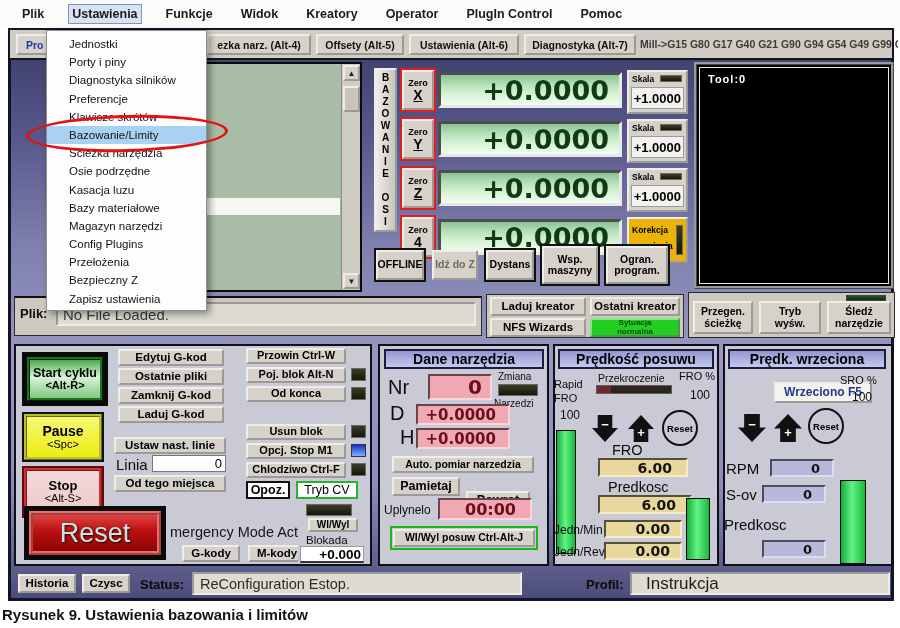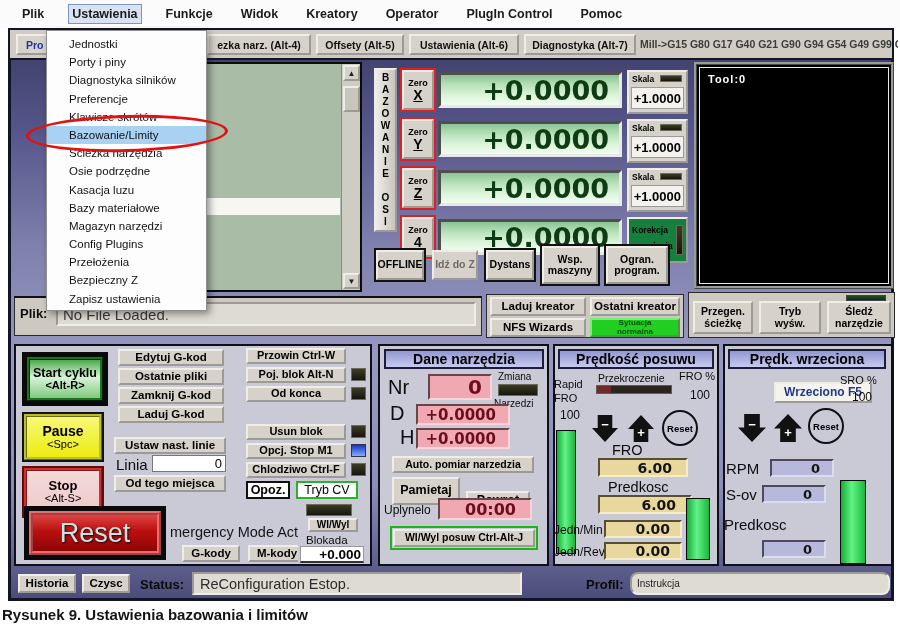--- a/index.html
+++ b/index.html
@@ -122,21 +122,21 @@
     <span class="abs" style="left:3px;top:2px;font-size:8.5px;font-weight:700;">Skala</span>
     <span class="abs led" style="left:31px;top:3px;width:22px;height:7px;"></span>
     <div class="abs" style="left:2px;top:15px;width:53px;height:22px;background:#f4f2ee;border:1px solid #9a9a9a;font-size:13px;font-weight:700;display:flex;align-items:center;justify-content:flex-end;padding-right:2px;">+1.0000</div>
   </div>
 
   <div class="abs zero-btn" style="left:402px;top:217px;width:32px;height:40px;">
     <span class="zero-top">Zero</span>
     <span class="zero-axis">4</span>
   </div>
   <div class="abs dro green" style="left:438px;top:219px;width:184px;height:36px;font-size:27px;padding-right:10px;">+0.0000</div>
-  <div class="abs" style="left:627px;top:217px;width:61px;height:46px;background:#15803d;border:2px outset #efede8;">
+  <div class="abs" style="left:627px;top:217px;width:61px;height:46px;background:#eab308;border:2px outset #efede8;">
     <span class="abs" style="left:3px;top:6px;font-size:8.5px;font-weight:700;">Korekcja</span>
     <span class="abs" style="left:3px;top:22px;font-size:8.5px;font-weight:700;">promienia</span>
     <span class="abs led" style="left:47px;top:6px;width:7px;height:30px;"></span>
   </div>
 
   <div class="abs btn bframe" style="left:376px;top:250px;width:48px;height:30px;font-size:10.5px;">OFFLINE</div>
   <div class="abs btn" style="left:432px;top:250px;width:46px;height:30px;font-size:10.5px;color:#6e6a60;">Idź do Z</div>
   <div class="abs btn bframe" style="left:486px;top:250px;width:48px;height:30px;font-size:10.5px;">Dystans</div>
   <div class="abs btn bframe" style="left:542px;top:246px;width:56px;height:38px;font-size:10.5px;">
     <span>Wsp.</span>
@@ -239,21 +239,21 @@
   <span class="abs lbl" style="left:388px;top:376px;font-size:20px;">Nr</span>
   <div class="abs dro pink" style="left:428px;top:374px;width:64px;height:26px;font-size:20px;padding-right:8px;">0</div>
   <span class="abs lbl" style="left:498px;top:371px;font-size:10px;">Zmiana</span>
   <div class="abs led" style="left:498px;top:384px;width:40px;height:12px;"></div>
   <span class="abs lbl" style="left:494px;top:398px;font-size:10px;">Narzedzi</span>
   <span class="abs lbl" style="left:390px;top:402px;font-size:20px;">D</span>
   <div class="abs dro pink" style="left:416px;top:404px;width:94px;height:21px;font-size:15px;padding-right:12px;">+0.0000</div>
   <span class="abs lbl" style="left:400px;top:426px;font-size:20px;">H</span>
   <div class="abs dro pink" style="left:416px;top:428px;width:94px;height:21px;font-size:15px;padding-right:12px;">+0.0000</div>
   <div class="abs btn" style="left:392px;top:456px;width:142px;height:17px;font-size:10.5px;">Auto. pomiar narzedzia</div>
-  <div class="abs btn" style="left:392px;top:477px;width:68px;height:28px;font-size:12.5px;">Pamietaj</div>
+  <div class="abs btn" style="left:392px;top:477px;width:68px;height:19px;font-size:12.5px;">Pamietaj</div>
   <div class="abs btn" style="left:466px;top:477px;width:64px;height:19px;font-size:12.5px;margin-top:14px;">Powrot</div>
   <span class="abs lbl" style="left:384px;top:503px;font-size:12px;">Uplynelo</span>
   <div class="abs dro pink" style="left:438px;top:498px;width:94px;height:22px;font-size:16px;padding-right:14px;">00:00</div>
   <div class="abs" style="left:390px;top:526px;width:148px;height:24px;border:2px solid #17b917;">
     <div class="abs btn" style="left:1px;top:1px;width:142px;height:18px;font-size:10.5px;">Wl/Wyl posuw Ctrl-Alt-J</div>
   </div>
 
   <div class="abs panel" style="left:553px;top:344px;width:166px;height:222px;"></div>
   <div class="abs title-plate" style="left:558px;top:349px;width:156px;height:20px;">Prędkość posuwu</div>
   <span class="abs lbl" style="left:598px;top:372px;font-size:10.5px;">Przekroczenie</span>
@@ -293,21 +293,21 @@
   <div class="abs dro lav" style="left:762px;top:485px;width:64px;height:18px;font-size:13px;padding-right:12px;">0</div>
   <span class="abs lbl" style="left:724px;top:516px;font-size:15px;">Predkosc</span>
   <div class="abs dro lav" style="left:762px;top:540px;width:64px;height:18px;font-size:13px;padding-right:12px;">0</div>
   <div class="abs gbar" style="left:840px;top:480px;width:26px;height:84px;"></div>
 
   <div class="abs btn" style="left:18px;top:574px;width:58px;height:19px;font-size:11.5px;">Historia</div>
   <div class="abs btn" style="left:82px;top:574px;width:48px;height:19px;font-size:11.5px;">Czysc</div>
   <span class="abs" style="left:140px;top:577px;font-size:13px;font-weight:700;color:#0a0a0a;">Status:</span>
   <div class="abs sunken" style="left:192px;top:572px;width:330px;height:23px;font-size:14.5px;color:#2c2c2c;display:flex;align-items:center;padding-left:6px;">ReConfiguration Estop.</div>
   <span class="abs" style="left:586px;top:577px;font-size:13px;font-weight:700;color:#0a0a0a;">Profil:</span>
-  <div class="abs sunken" style="left:630px;top:572px;width:260px;height:23px;font-size:10px;color:#1c1c1c;display:flex;align-items:center;padding-left:5px;border-radius:8px;">Instrukcja</div>
+  <div class="abs sunken" style="left:630px;top:572px;width:260px;height:23px;font-size:17px;color:#1c1c1c;display:flex;align-items:center;padding-left:14px;">Instrukcja</div>
 
   <div class="abs" id="dropdown">
     <div class="mi">Jednostki</div>
     <div class="mi">Porty i piny</div>
     <div class="mi">Diagnostyka silników</div>
     <div class="mi">Preferencje</div>
     <div class="mi">Klawisze skrótów</div>
     <div class="mi hl">Bazowanie/Limity</div>
     <div class="mi">Sciezka narzędzia</div>
     <div class="mi">Osie podrzędne</div>

